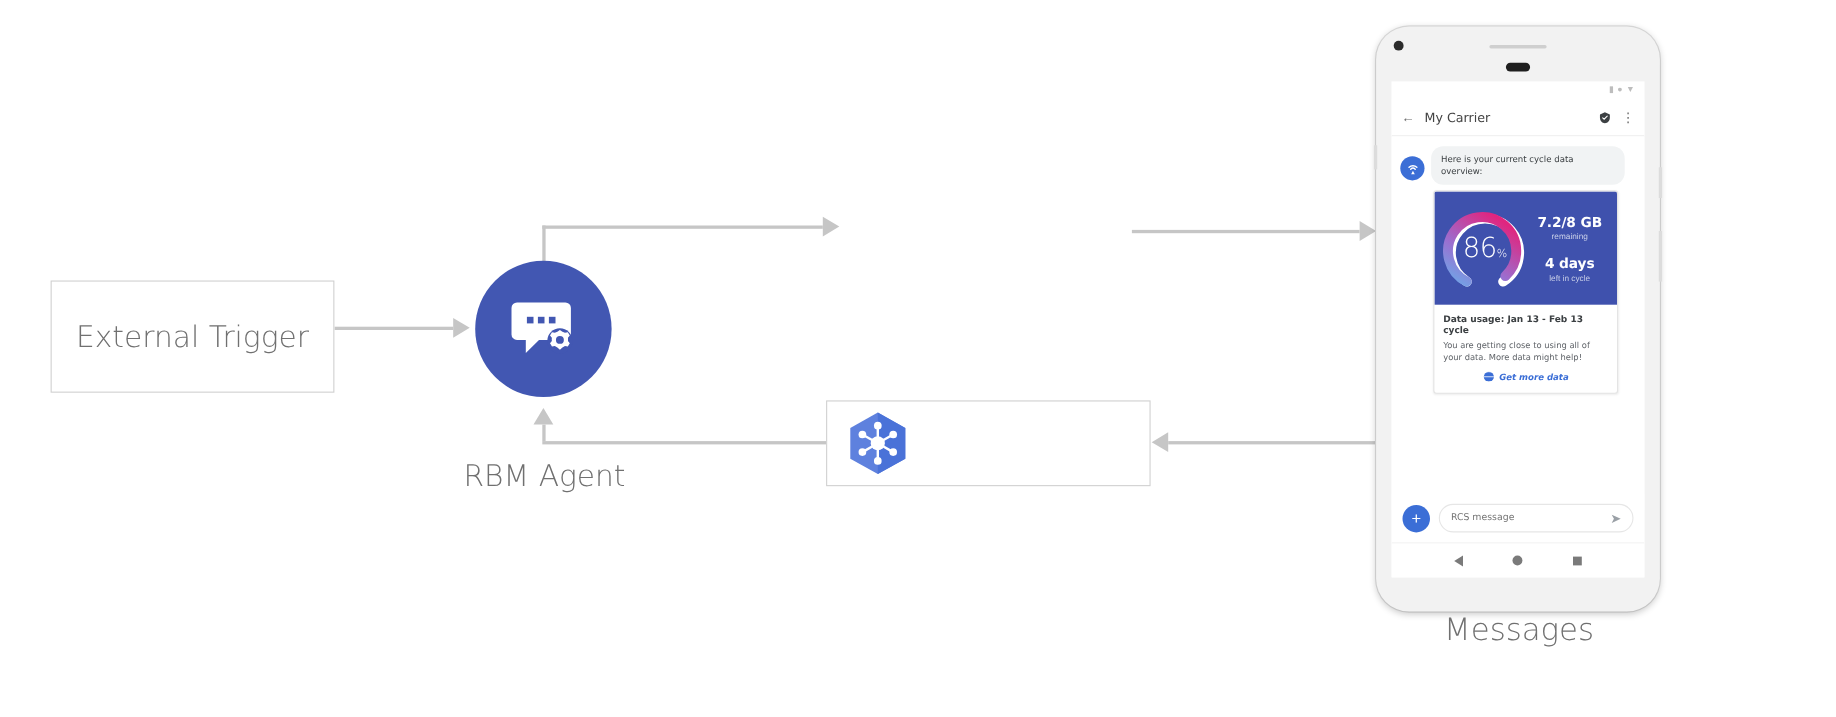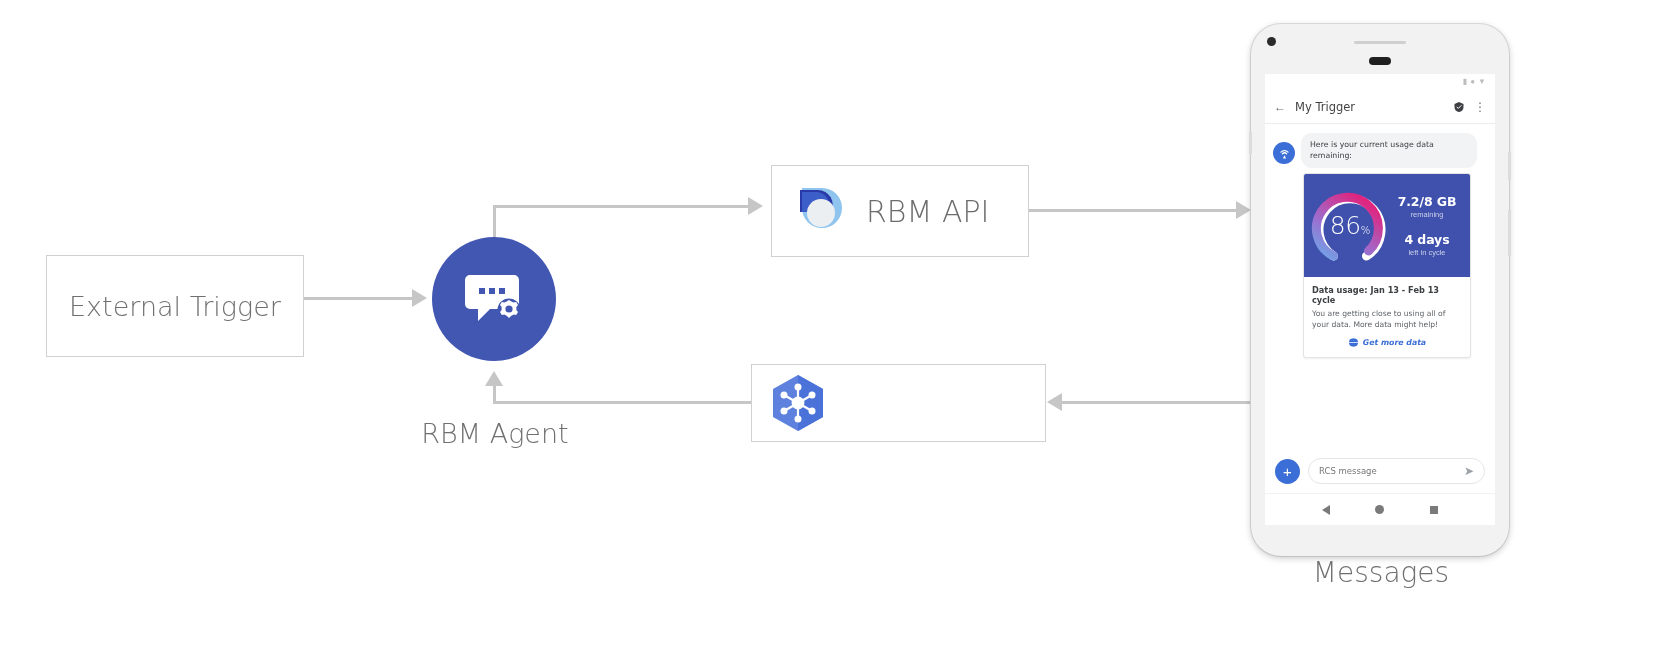--- a/index.html
+++ b/index.html
@@ -257,29 +257,20 @@
       <rect x="37" y="19" width="6" height="6" fill="#4257b2"></rect>
       <g transform="translate(47,41)">
         <circle cx="0" cy="0" r="11.5" fill="#4257b2"></circle>
         <path d="M0,-10 L2.3,-8.4 A8.6,8.6 0 0 1 4.6,-7.4 L7.2,-8 L9,-4.9 L7.3,-2.9 A8.6,8.6 0 0 1 7.3,0 L9,2 L7.2,5.1 L4.6,4.5 A8.6,8.6 0 0 1 2.3,5.8 L0,8 L-2.3,5.8 A8.6,8.6 0 0 1 -4.6,4.5 L-7.2,5.1 L-9,2 L-7.3,0 A8.6,8.6 0 0 1 -7.3,-2.9 L-9,-4.9 L-7.2,-8 L-4.6,-7.4 A8.6,8.6 0 0 1 -2.3,-8.4 Z" fill="#ffffff"></path>
         <circle cx="0" cy="-1" r="3.6" fill="#4257b2"></circle>
       </g>
     </svg>
   </div>
   <div id="rbm-agent-caption">RBM Agent</div>
 
-  <div class="flow-box" id="rbm-api-box">
-    <svg width="62" height="62" viewBox="0 0 62 62">
-      <path d="M8 8 h26 a20 20 0 0 1 0 40 a20 20 0 0 1 -20 -20 V8 z" fill="#8ec4ee"></path>
-      <path d="M12 10 h18 a15 15 0 0 1 13 22 L12 32 z" fill="#2a39a8"></path>
-      <path d="M14 12 h16 a14 14 0 0 1 10 20 L14 32 z" fill="#3e63cc" opacity="0.9"></path>
-      <circle cx="33" cy="33" r="14" fill="#eceff1"></circle>
-    </svg>
-    <span class="flow-label">RBM API</span>
-  </div>
 
   <div class="flow-box" id="webhook-box">
     <svg width="64" height="62" viewBox="0 0 64 62">
       <path d="M32 3 L57 17 V45 L32 59 L7 45 V17 Z" fill="#5e81de"></path>
       <path d="M32 3 L57 17 V45 L32 59 Z" fill="#4a72d8"></path>
       <circle cx="32" cy="31" r="6.4" fill="#ffffff"></circle>
       <circle cx="32" cy="15" r="3.5" fill="#ffffff"></circle>
       <circle cx="32" cy="47" r="3.5" fill="#ffffff"></circle>
       <circle cx="18" cy="23" r="3.5" fill="#ffffff"></circle>
       <circle cx="46" cy="23" r="3.5" fill="#ffffff"></circle>
@@ -307,38 +298,38 @@
     <div id="phone-screen">
 
       <div id="status-bar">
         <span class="stat-icon">▮</span>
         <span class="stat-icon">●</span>
         <span class="stat-icon">▼</span>
       </div>
 
       <div id="app-bar">
         <span class="appbar-ico">←</span>
-        <span id="app-bar-title">My Trigger</span>
+        <span id="app-bar-title">My Carrier</span>
         <svg width="12" height="12" viewBox="0 0 24 24">
           <path d="M12 2 L21 6 V12 c0 5.5-3.8 9.5-9 10-5.2-.5-9-4.5-9-10V6 Z" fill="#3c4043"></path>
           <path d="M8 12.2 l2.6 2.6 L16.2 9.2" stroke="#ffffff" stroke-width="2" fill="none" stroke-linecap="round"></path>
         </svg>
         <span class="appbar-ico">⋮</span>
       </div>
 
       <div id="conversation">
         <div class="msg-row">
           <div id="agent-avatar">
             <svg width="13" height="13" viewBox="0 0 24 24">
               <path d="M5.5 9.5 a9 9 0 0 1 13 0" stroke="#ffffff" stroke-width="2.4" fill="none" stroke-linecap="round"></path>
               <path d="M8.2 12.6 a5.4 5.4 0 0 1 7.6 0" stroke="#ffffff" stroke-width="2.4" fill="none" stroke-linecap="round"></path>
               <path d="M12 15 L9 21 h6 Z" fill="#ffffff"></path>
             </svg>
           </div>
-          <div id="msg-bubble">Here is your current usage data remaining:</div>
+          <div id="msg-bubble">Here is your current cycle data overview:</div>
         </div>
 
         <div id="rich-card">
           <div id="card-media">
             <div id="gauge-wrap">
               <svg width="84" height="90" viewBox="0 0 84 90">
                 <defs>
                   <linearGradient id="gaugeGrad" x1="0%" y1="100%" x2="70%" y2="0%">
                     <stop offset="0%" stop-color="#6ea8e8"></stop>
                     <stop offset="42%" stop-color="#9a6fd0"></stop>

